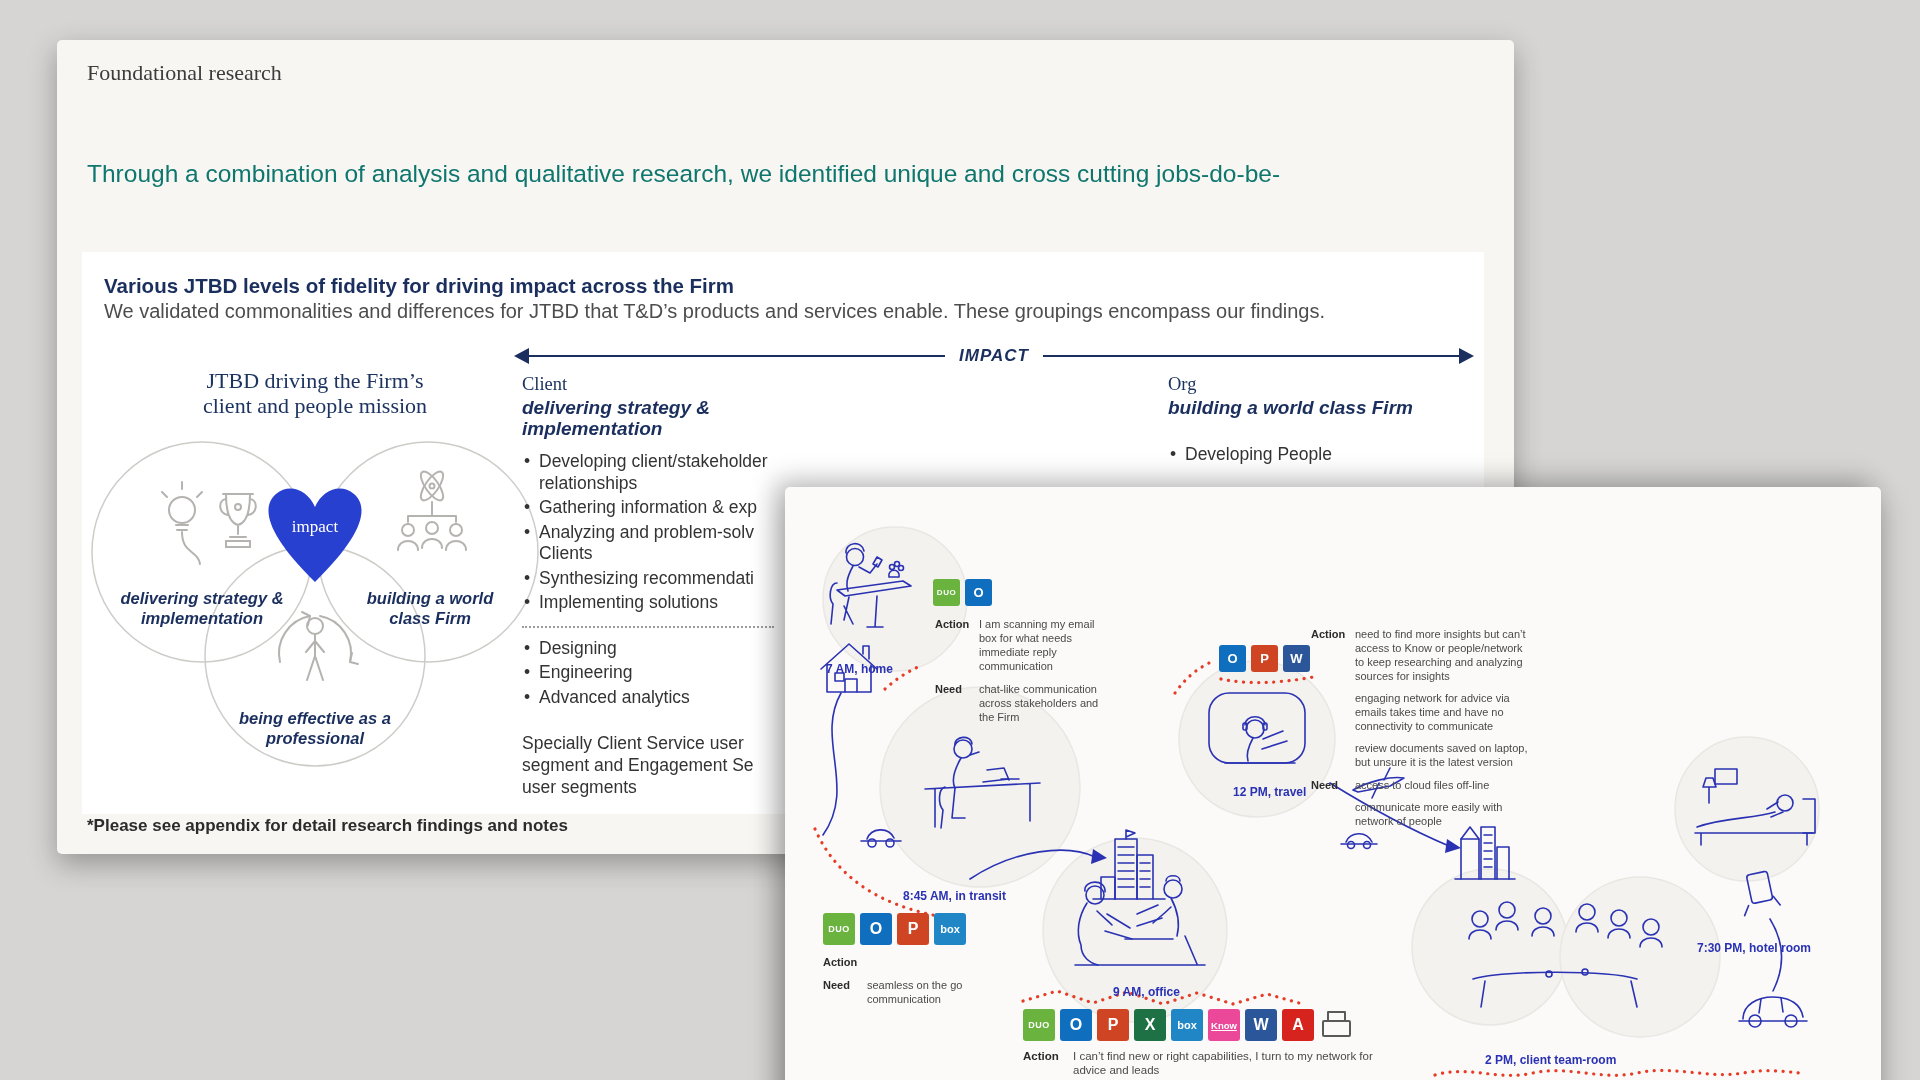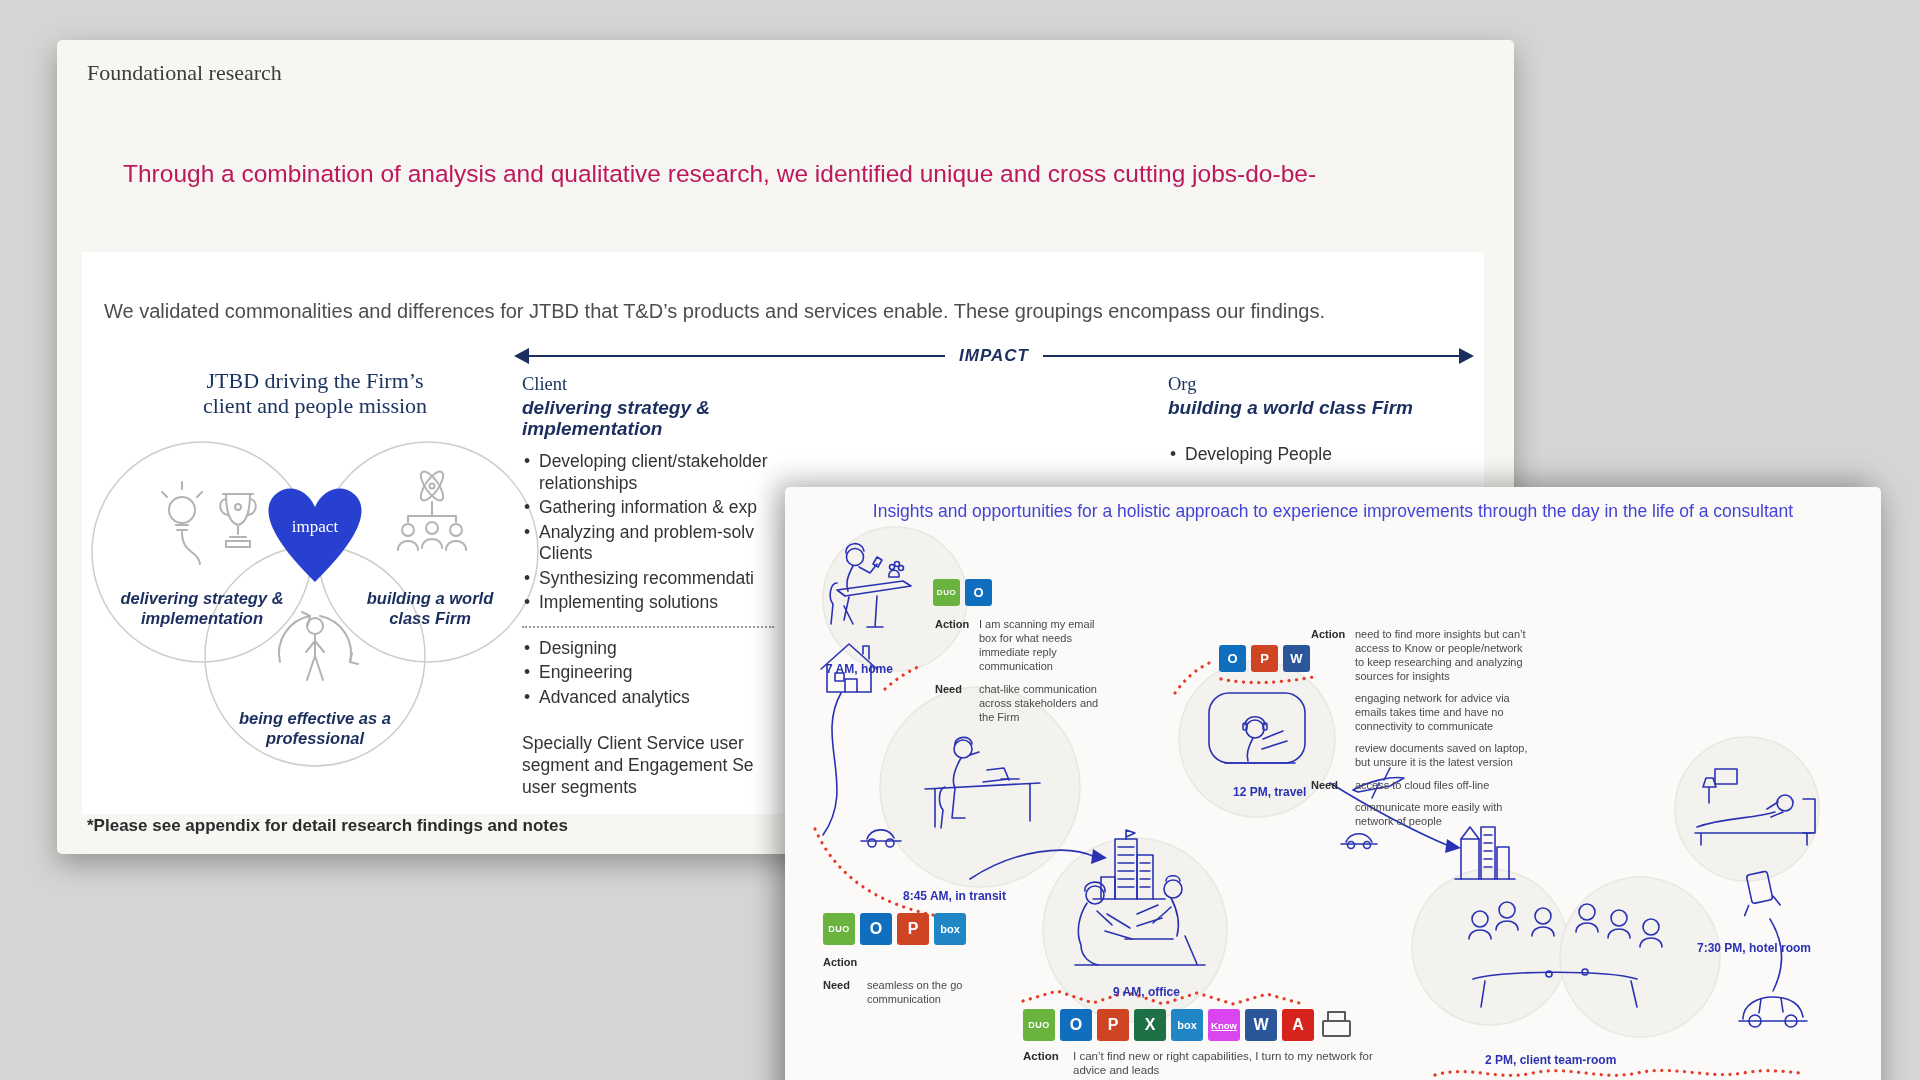--- a/index.html
+++ b/index.html
@@ -5,21 +5,21 @@
   html,body{margin:0;padding:0;}
   body{font-family:"Liberation Sans",sans-serif;background:#d6d5d3;}
   .stage{position:relative;width:1920px;height:1080px;overflow:hidden;background:#d6d5d3;}
   .slide{position:absolute;border-radius:5px;}
   .slide-back{left:57px;top:40px;width:1457px;height:814px;background:#f7f6f3;box-shadow:0 10px 28px rgba(0,0,0,.30);z-index:1;}
   .slide-front{left:785px;top:487px;width:1096px;height:640px;background:#fbfaf8;box-shadow:-10px -8px 26px rgba(0,0,0,.22),0 12px 30px rgba(0,0,0,.25);z-index:2;}
 
   
   .eyebrow{position:absolute;left:30px;top:20px;font-family:"Liberation Serif",serif;font-size:22px;color:#3c3c3c;text-align:center;}
   .s1-title{position:absolute;left:30px;top:46px;font-size:35px;font-weight:bold;color:#2440e2;letter-spacing:.2px;}
-  .s1-intro{position:absolute;left:30px;top:118px;font-size:24.5px;line-height:31px;color:#be185d;width:1410px;margin-left:36px;}
+  .s1-intro{position:absolute;left:30px;top:118px;font-size:24.5px;line-height:31px;color:#0f766e;width:1410px;}
   .panel{position:absolute;left:25px;top:212px;width:1402px;height:562px;background:#ffffff;}
   .panel-h{position:absolute;left:22px;top:22px;font-size:20.5px;font-weight:bold;color:#1b2f5e;}
   .panel-sub{position:absolute;left:22px;top:48px;font-size:20px;color:#4d4d4d;}
   .impact-row{position:absolute;left:432px;top:94px;width:960px;display:flex;align-items:center;}
   .ah{width:0;height:0;border-top:8px solid transparent;border-bottom:8px solid transparent;}
   .ah-left{border-right:15px solid #1b2f5e;}
   .ah-right{border-left:15px solid #1b2f5e;}
   .impact-line{flex:1;height:2.5px;background:#1b2f5e;}
   .impact-label{padding:0 14px;font-size:17px;font-weight:bold;font-style:italic;color:#1b2f5e;letter-spacing:1px;}
   .venn-svg{position:absolute;left:8px;top:108px;}
@@ -43,21 +43,21 @@
   .time-label{position:absolute;font-size:12px;font-weight:bold;color:#2a32b3;white-space:nowrap;margin-top:32px;}
   .icons{position:absolute;display:flex;gap:5px;align-items:center;}
   .app{width:32px;height:32px;border-radius:3px;display:flex;align-items:center;justify-content:center;color:#fff;font-weight:bold;font-size:16px;box-sizing:border-box;}
   .icons-sm .app{width:27px;height:27px;font-size:13px;}
   .app-duo{background:#69b33e;font-size:9px;letter-spacing:.5px;}
   .icons-sm .app-duo{font-size:8px;}
   .app-outlook{background:#106ebe;}
   .app-powerpoint{background:#cf4524;}
   .app-box{background:#2086c6;font-size:11px;text-transform:lowercase;}
   .app-excel{background:#1e7145;}
-  .app-know{background:#d946ef;font-size:9.5px;text-decoration:underline;}
+  .app-know{background:#ec4899;font-size:9.5px;text-decoration:underline;}
   .app-word{background:#2b579a;}
   .app-adobe{background:#d6231e;}
   .app-printer{background:transparent;position:relative;}
   .app-printer::before{content:"";position:absolute;top:2px;left:8px;width:15px;height:9px;border:2px solid #5a5a5a;border-radius:1px;background:#fbfaf8;}
   .app-printer::after{content:"";position:absolute;top:11px;left:3px;width:25px;height:13px;border:2px solid #5a5a5a;border-radius:2px;background:#fbfaf8;}
   .tb{position:absolute;font-size:11px;line-height:14px;color:#4a4a4a;}
   .tb-row{display:flex;margin-bottom:9px;}
   .tb-label{font-weight:bold;color:#2b2b2b;width:44px;flex:none;}
   .tb-paras .p{margin-bottom:8px;}
   .tb-paras .p:last-child{margin-bottom:0;}
@@ -69,20 +69,21 @@
 
 <div class="stage">
 
   <div class="slide slide-back">
     <div class="eyebrow">Foundational research</div>
     <div class="s1-intro">
       <div>Through a combination of analysis and qualitative research, we identified unique and cross cutting jobs-do-be-</div>
     </div>
 
     <div class="panel">
+      <div class="panel-h">Various JTBD levels of fidelity for driving impact across the Firm</div>
       <div class="panel-sub">We validated commonalities and differences for JTBD that T&amp;D’s products and services enable. These groupings encompass our findings.</div>
 
       <div class="impact-row">
         <span class="ah ah-left"></span>
         <span class="impact-line"></span>
         <span class="impact-label">IMPACT</span>
         <span class="impact-line"></span>
         <span class="ah ah-right"></span>
       </div>
 
@@ -181,21 +182,20 @@
               <div>Developing People</div>
             </li>
           </ul>
       </div>
     </div>
 
     <div class="footnote">*Please see appendix for detail research findings and notes</div>
   </div>
 
   <div class="slide slide-front">
-    <div class="s2-title">Insights and opportunities for a holistic approach to experience improvements through the day in the life of a consultant</div>
 
     <svg class="illu" width="1096" height="640" viewBox="0 0 1096 640">
 
       <g>
         <circle class="plate" cx="110" cy="112" r="72"></circle>
         <circle class="plate" cx="195" cy="300" r="100"></circle>
         <circle class="plate" cx="350" cy="443" r="92"></circle>
         <circle class="plate" cx="472" cy="252" r="78"></circle>
         <circle class="plate" cx="962" cy="322" r="72"></circle>
         <circle class="plate" cx="705" cy="460" r="78"></circle>

